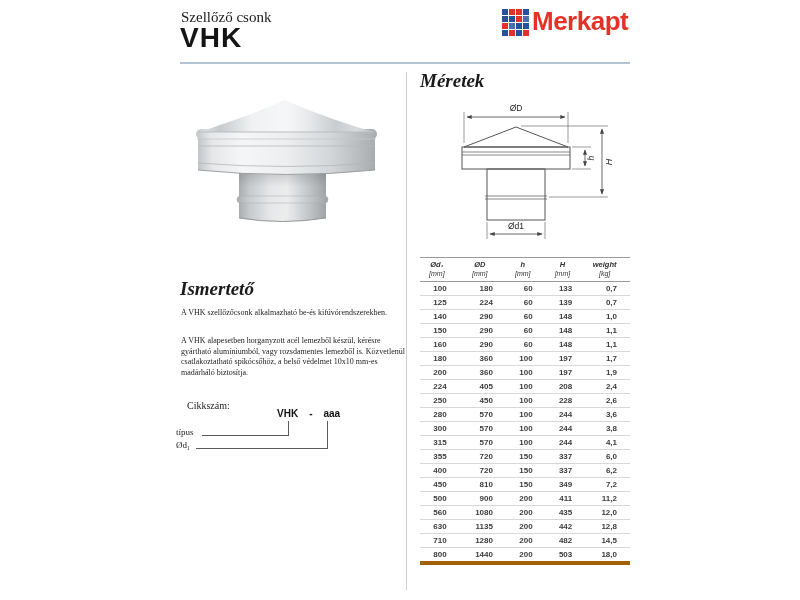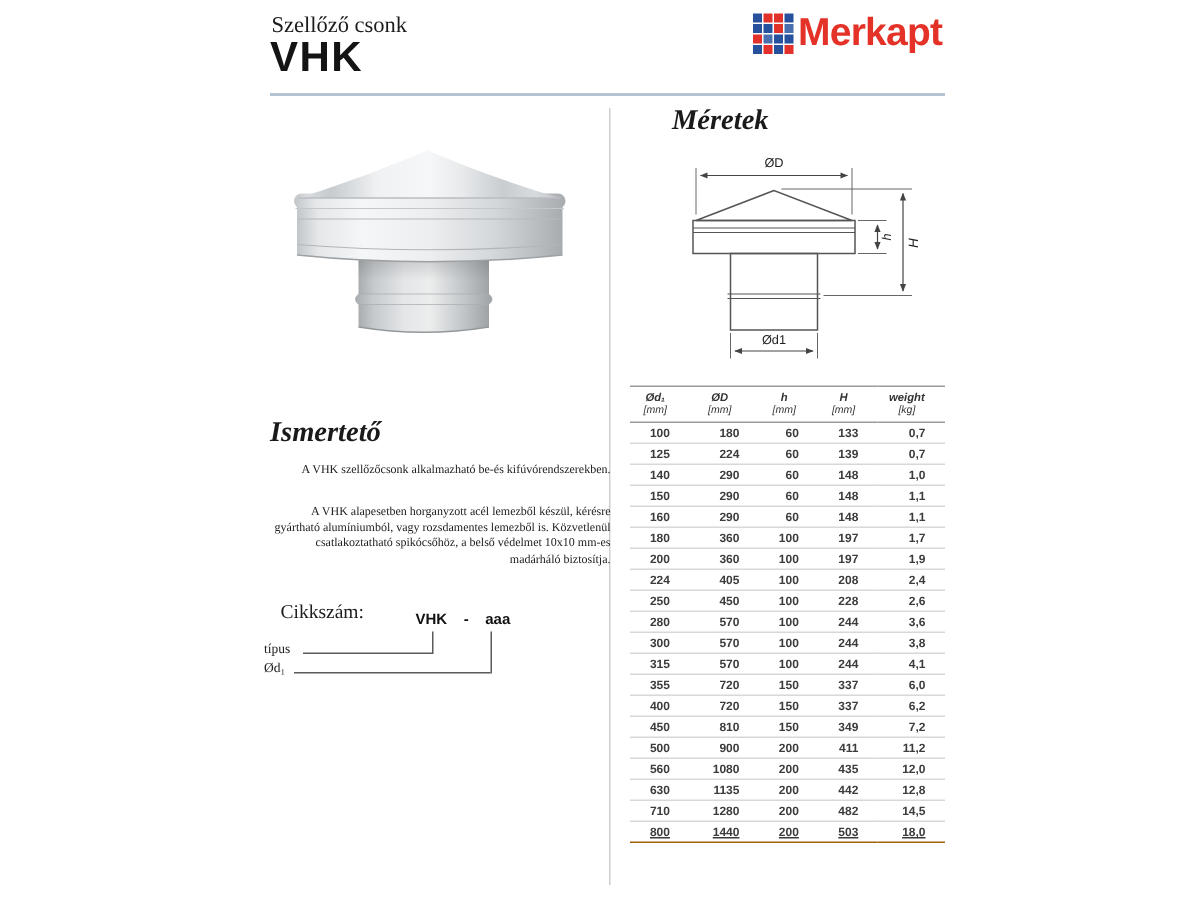--- a/index.html
+++ b/index.html
@@ -25,30 +25,30 @@
                margin-left:3px; letter-spacing:-0.5px; }
 
   
   .hrule { position:absolute; left:180px; top:62px; width:450px; height:2px; background:#b4c4d2; }
   .vrule { position:absolute; left:406px; top:72px; width:1px; height:518px; background:#cfcfcf; }
 
   
   .section-h { position:absolute; font-family:"Liberation Serif", serif; font-style:italic;
                font-weight:bold; font-size:19px; color:#1a1a1a; }
   .h-ismerteto { left:180px; top:278px;text-align:right; }
-  .h-meretek   { left:420px; top:70px;margin-left:28px; }
+  .h-meretek   { left:420px; top:70px; }
 
   
   .para { position:absolute; font-family:"Liberation Serif", serif; font-size:8px;
-          line-height:1.32; color:#222; width:226px;text-align:right; }
+          line-height:1.32; color:#222; width:226px; }
   .p1 { left:181px; top:308px; white-space:nowrap; }
   .p2 { left:181px; top:336px; }
 
   .cikkszam { position:absolute; left:187px; top:400px; font-family:"Liberation Serif", serif;
-              font-size:13px; color:#1d1d1d; }
+              font-size:10px; color:#1d1d1d; }
   .code { position:absolute; left:277px; top:408px; font-size:10px; font-weight:bold;
           color:#111; display:flex; gap:11px; }
   .legend { position:absolute; font-family:"Liberation Serif", serif; font-size:9px; color:#1d1d1d; }
   .legend-tipus { left:176px; top:427px; }
   .legend-d1    { left:176px; top:440px; }
   .ln { position:absolute; background:#5a5a5a; }
   .ln-tipus-h { left:202px; top:435px; width:86px;  height:1px; }
   .ln-tipus-v { left:288px; top:421px; width:1px;   height:15px; }
   .ln-d1-h    { left:196px; top:448px; width:131px; height:1px; }
   .ln-d1-v    { left:327px; top:421px; width:1px;   height:28px; }
@@ -58,21 +58,21 @@
   .dim-diagram   { position:absolute; left:428px; top:96px; }
 
   
   .dim-table { position:absolute; left:420px; top:257px; width:210px; border-collapse:collapse; }
   .dim-table th { font-style:italic; font-weight:bold; font-size:7.5px; line-height:8.5px;
                   color:#333; text-align:center; padding:3px 6px 3px 0;
                   border-top:1px solid #9a9a9a; border-bottom:1px solid #9a9a9a; }
   .dim-table th .unit { display:block; font-weight:normal; font-size:7px; }
   .dim-table td { font-size:8px; line-height:9px; font-weight:bold; color:#3c3c3c;
                   text-align:right; padding:2px 13px 2px 0; border-bottom:1px solid #d8d8d8; }
-  .dim-table tbody tr:last-child td { border-bottom:1px solid #a16207;text-decoration:underline; }
+  .dim-table tbody tr:last-child td { border-bottom:4px solid #a16207; }
 
   svg text { font-family:"Liberation Sans", sans-serif; }
 </style>
 </head>
 <body>
 
 <div class="page">
 
   <div class="subtitle">Szellőző csonk</div>
   <div class="title">VHK</div>

